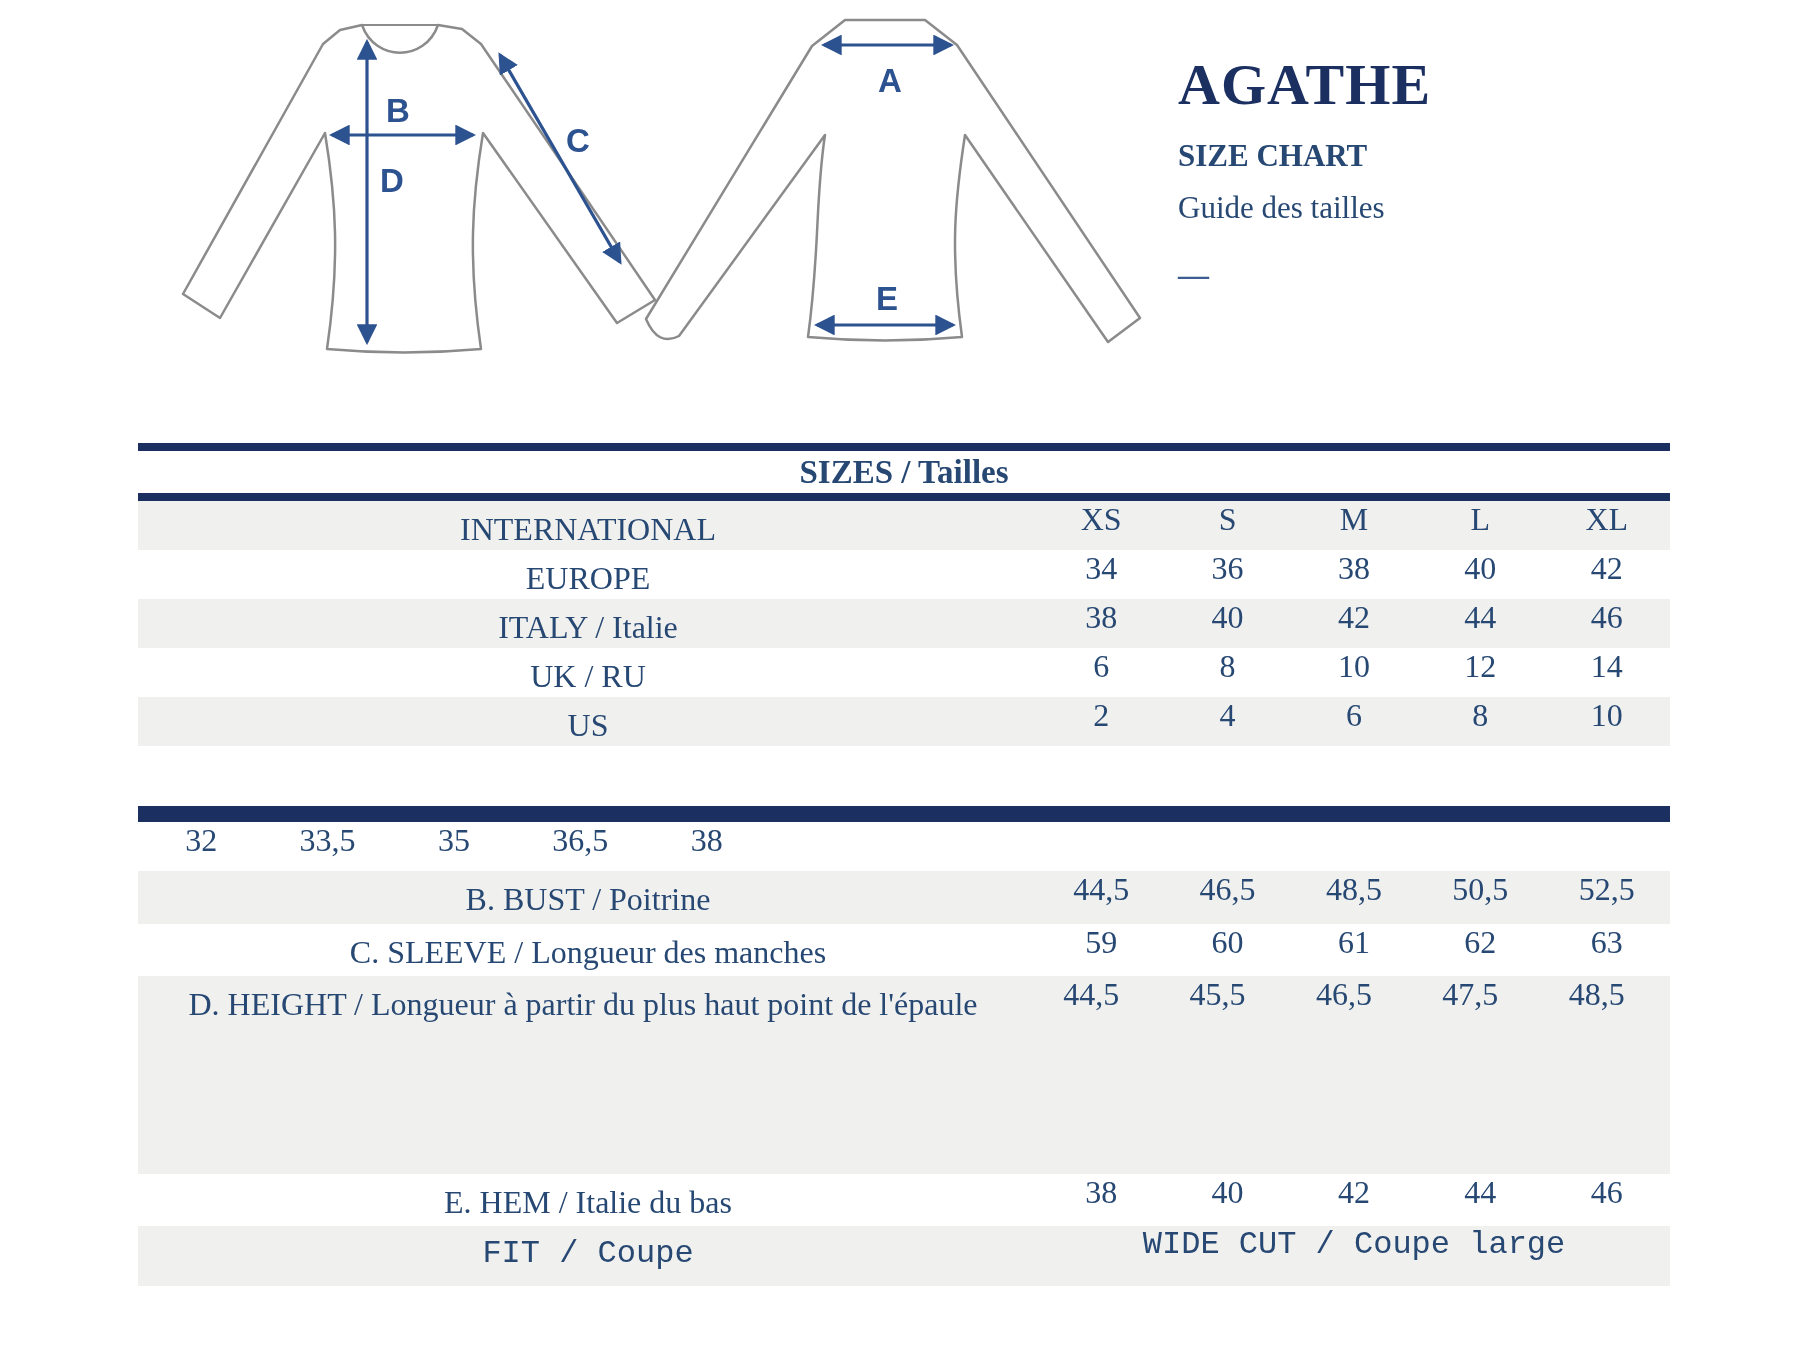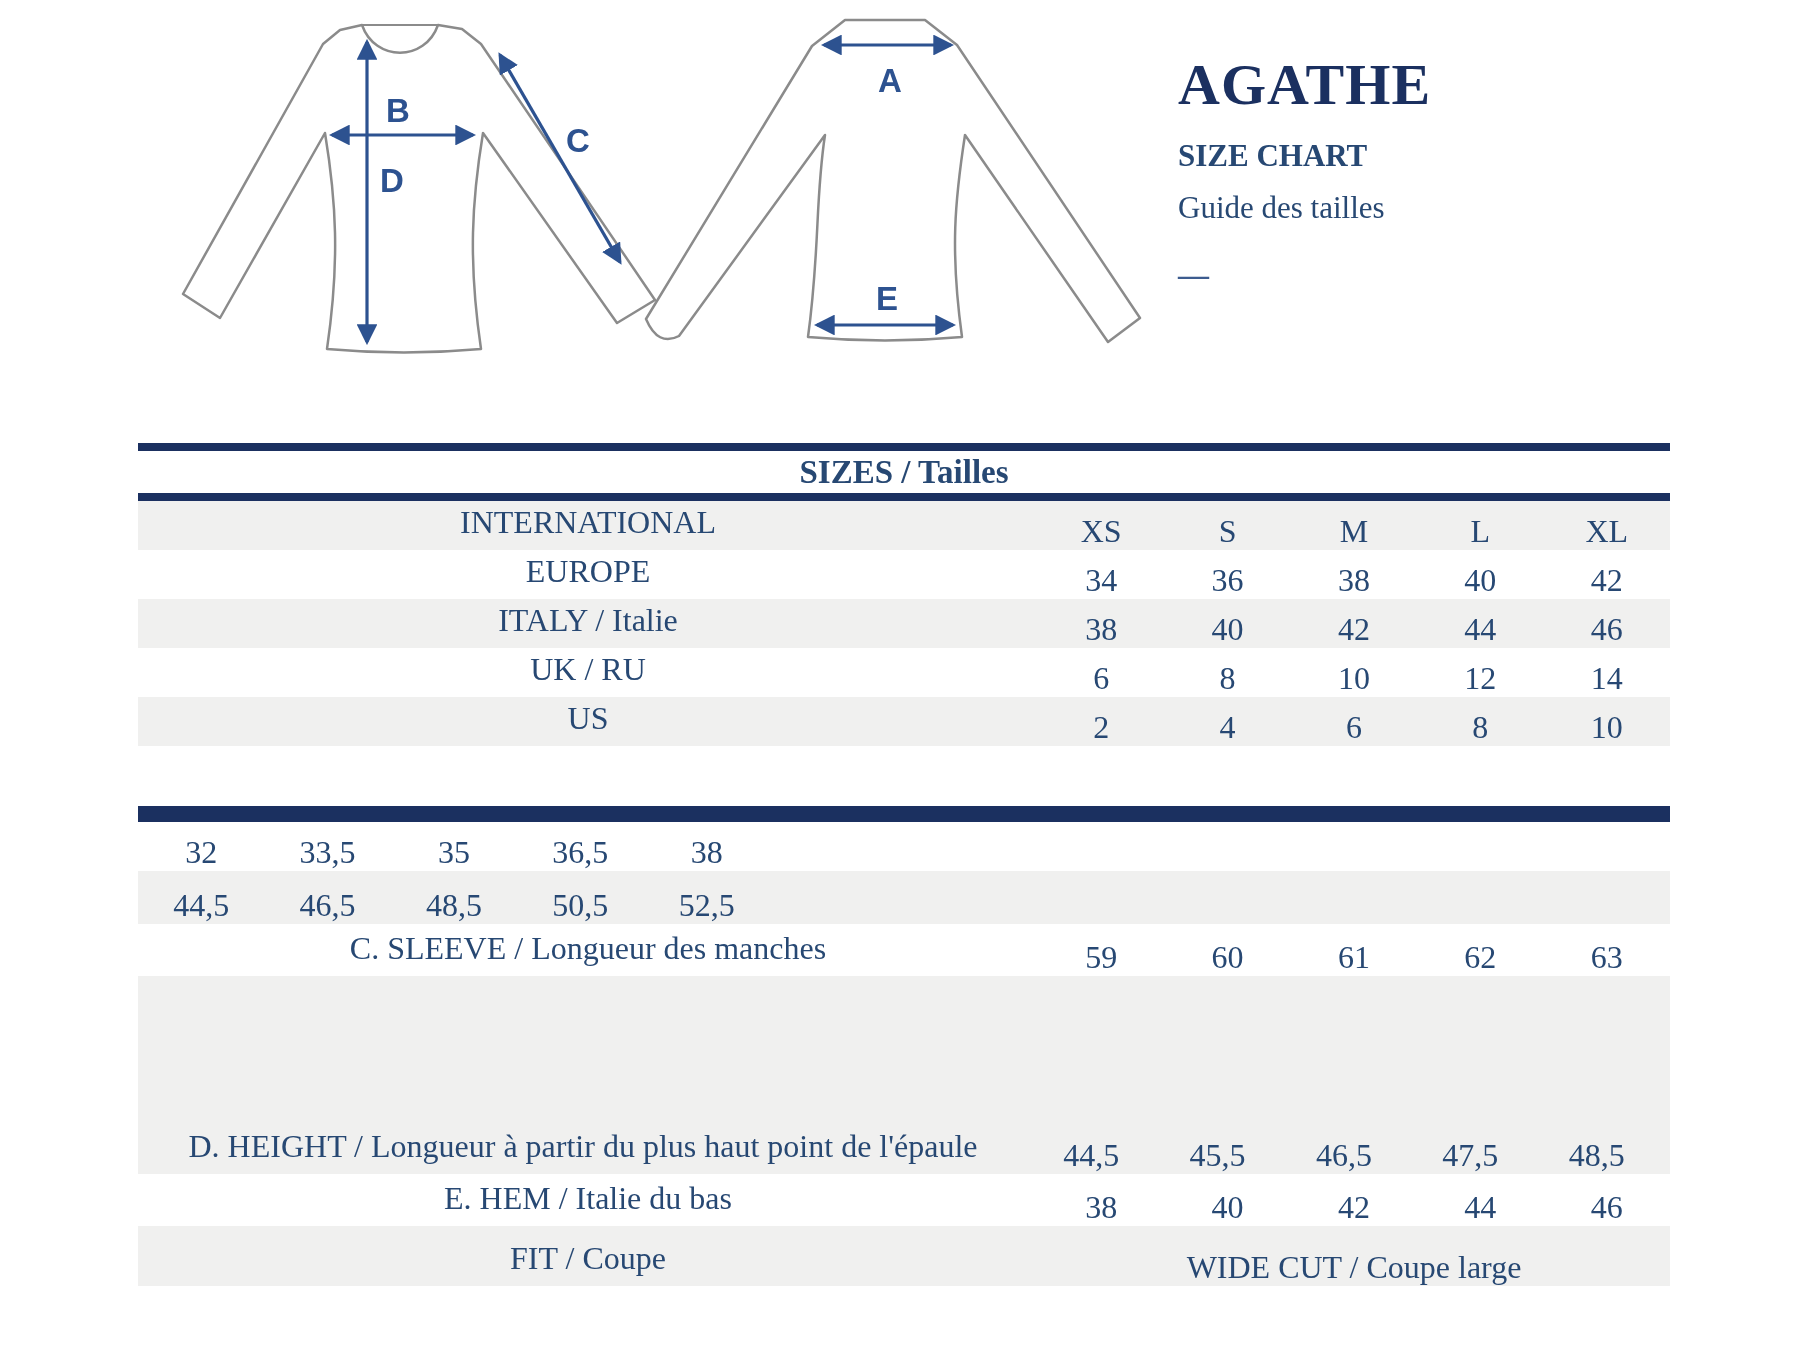--- a/index.html
+++ b/index.html
@@ -23,28 +23,28 @@
   .dash{font-size:31px;font-weight:bold;color:#3d5c8f;margin-top:36px;line-height:1;}
   
   .sctable{position:absolute;left:138px;width:1532px;}
   .t-sizes{top:443px;}
   .t-meas{top:806px;}
   .rule{height:8px;background:var(--rule-navy,#1b3060);}
   .theader{display:flex;align-items:center;justify-content:center;
     font-size:33px;font-weight:bold;}
   .t-sizes .theader{height:42px;}
   .t-meas .theader{height:44px;}
-  .trow{display:flex;align-items:flex-end;}
+  .trow{display:flex;align-items:flex-start;}
   .trow.shaded{background:var(--row-gray,#f0f0ef);}
   .tlabel{width:900px;text-align:center;font-size:32px;line-height:1.75;}
   .tval{width:126.4px;text-align:center;font-size:32px;}
   .tspan{width:632px;text-align:center;font-size:32px;}
   .s0,.s1,.s2,.s3,.s4{height:49px;}
   .m0{height:49px;} .m1{height:53px;} .m2{height:52px;}
-  .m3{height:198px;} .m4{height:52px;} .m5{height:60px;}
+  .m3{height:198px;} .m4{height:52px;} .m5{height:60px;font-family:Liberation Mono, monospace;}
   .m3 .tlabel{max-width:890px;}
 </style>
 </head>
 <body>
 
 <svg class="diagram" width="1200" height="372" viewBox="0 0 1200 372">
   <defs>
     <marker id="ah" viewBox="0 0 10 10" refX="8.5" refY="5" markerWidth="6.5" markerHeight="6.5" orient="auto-start-reverse">
       <path d="M0,0 L10,5 L0,10 z" fill="#2d5290"></path>
     </marker>
@@ -136,20 +136,21 @@
   <div class="rule"></div>
   <div id="meas-rows">
       <div class="trow m0">
         <div class="tval">32</div>
         <div class="tval">33,5</div>
         <div class="tval">35</div>
         <div class="tval">36,5</div>
         <div class="tval">38</div>
       </div>
       <div class="trow m1 shaded">
+        <div class="tlabel">B. BUST / Poitrine</div>
         <div class="tval">44,5</div>
         <div class="tval">46,5</div>
         <div class="tval">48,5</div>
         <div class="tval">50,5</div>
         <div class="tval">52,5</div>
       </div>
       <div class="trow m2">
         <div class="tlabel">C. SLEEVE / Longueur des manches</div>
         <div class="tval">59</div>
         <div class="tval">60</div>

